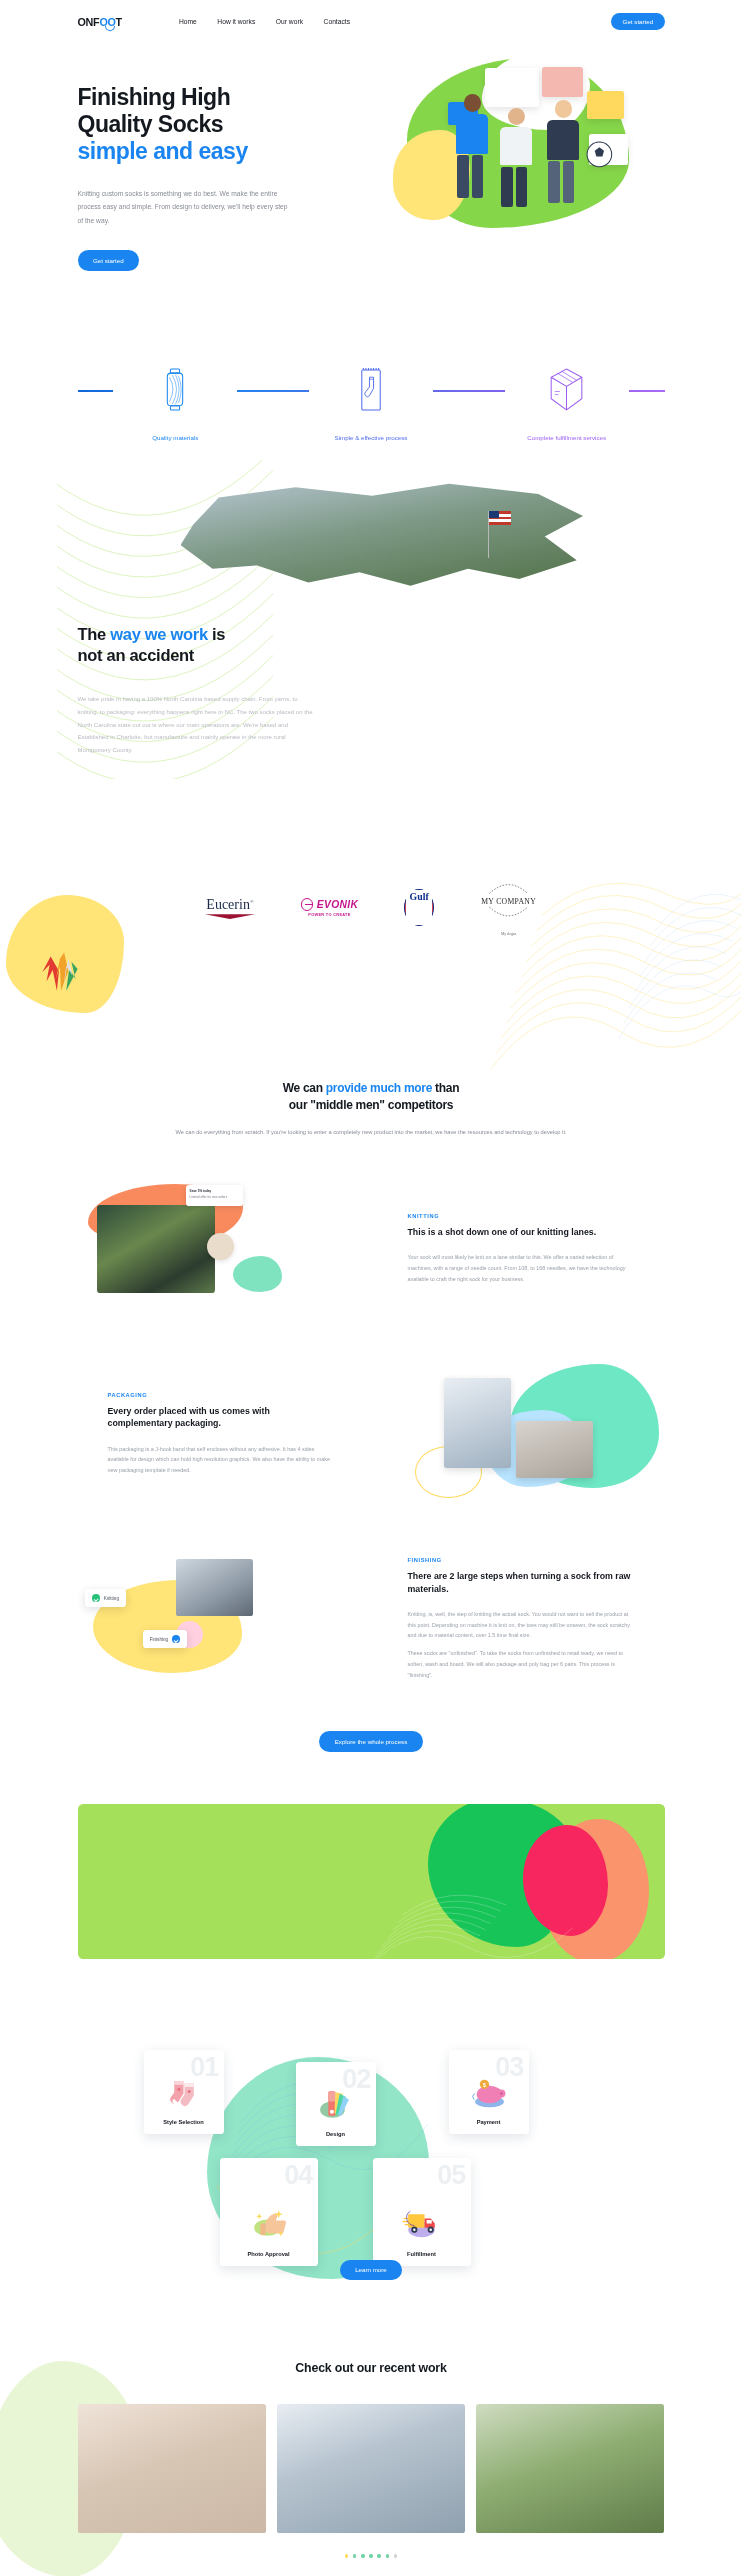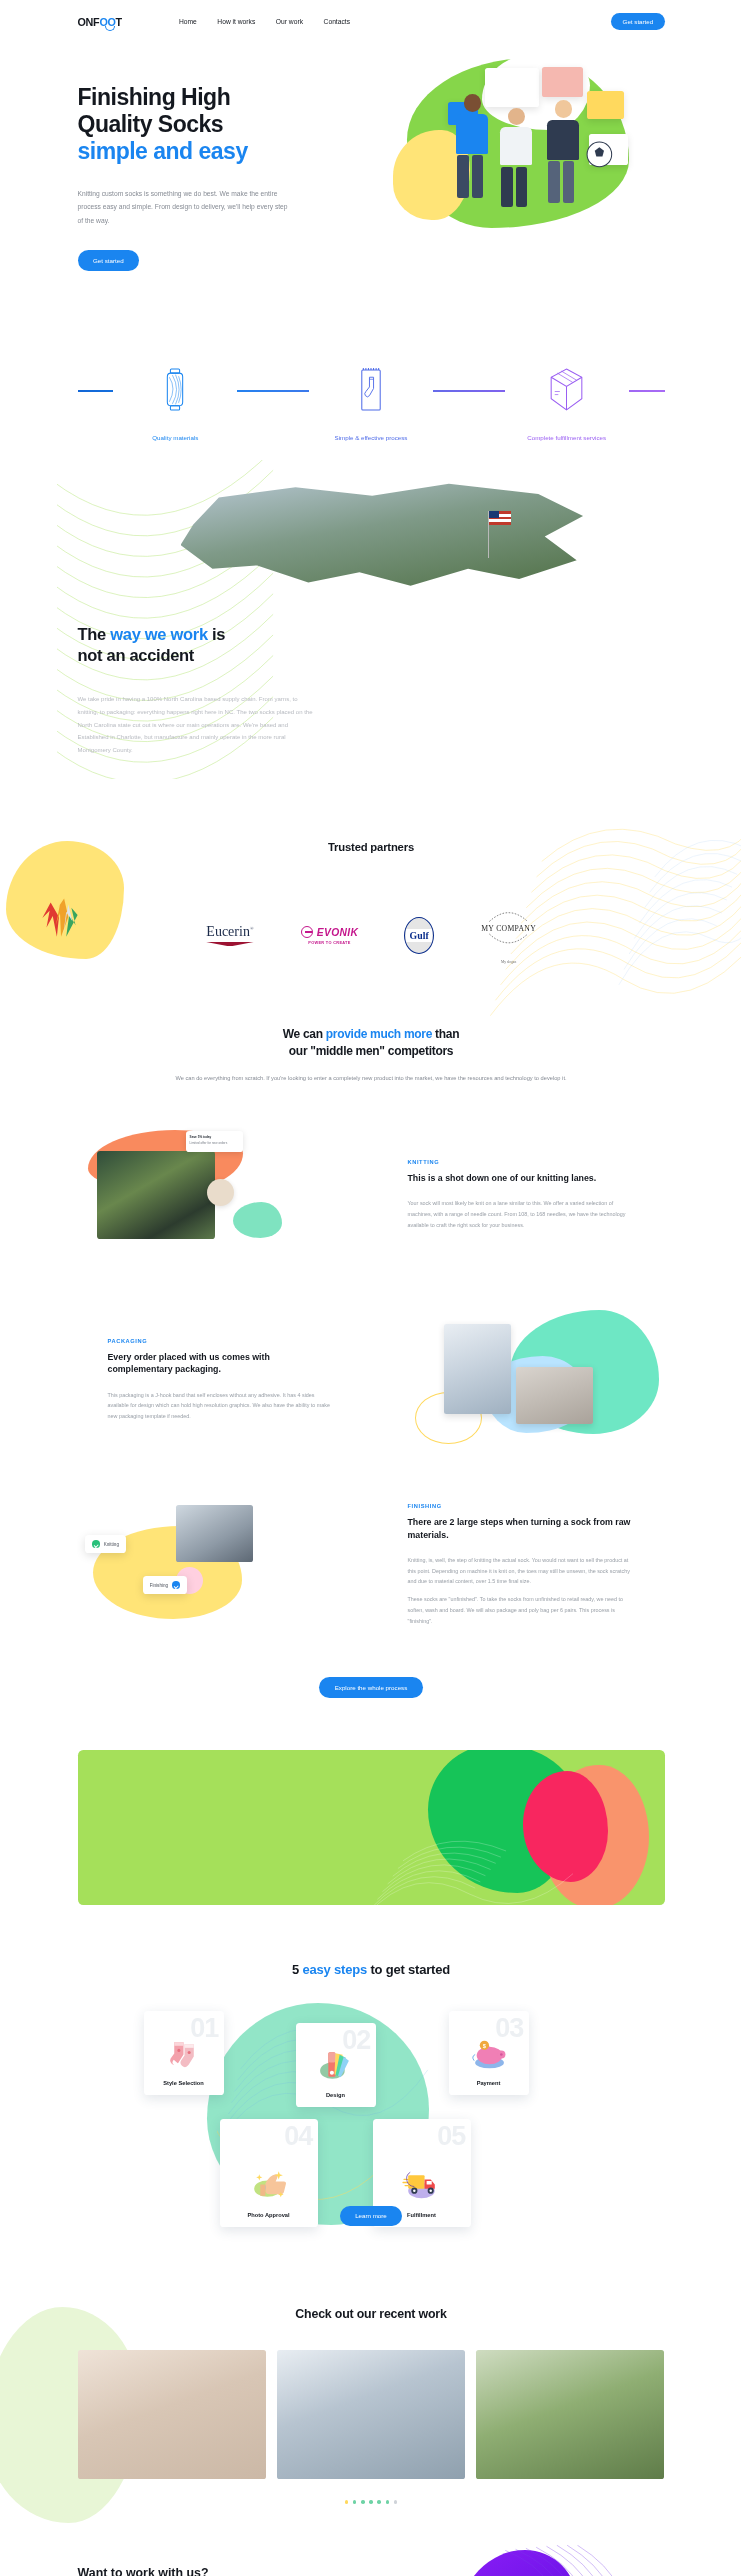--- a/index.html
+++ b/index.html
@@ -100,21 +100,21 @@
   .logo-row { display: flex; align-items: center; justify-content: center; gap: 46px; margin-top: 54px; }
   .brand { text-align: center; }
   .b-eucerin { font-family: "Liberation Serif", serif; font-size: 14px; color: #1c2b4a; font-weight: 400; position: relative; }
   .b-eucerin sup { font-size: 4.6px; }
   .b-eucerin-bar { width: 50px; height: 4.6px; background: #9c1232; margin-top: 1.5px; clip-path: polygon(0 0,100% 0,50% 100%); }
   .b-evonik { display: flex; align-items: center; gap: 3.6px; }
   .b-evonik .ring { width: 12.4px; height: 12.4px; border: 1.5px solid #c4168c; border-radius: 50%; position: relative; }
   .b-evonik .ring::after { content:""; position:absolute; left:3.1px; top:4.6px; width:7.2px; height:1.5px; background:#c4168c; }
   .b-evonik .nm { font-size: 10.3px; font-weight: 800; color: #c4168c; letter-spacing: 0.3px; font-style: italic; }
   .b-evonik-tag { font-size: 3.9px; color: #c4168c; font-weight: 700; margin-top: 1.5px; letter-spacing: 0.3px; }
-  .b-gulf { width: 30px; height: 37px; background: #e5e5e5; border-radius: 50%; display:flex; align-items:center; justify-content:center; border: 1px solid #0a2d8c; }
+  .b-gulf { width: 30px; height: 37px; background: #ef4444; border-radius: 50%; display:flex; justify-content:center; border: 1px solid #0a2d8c; }
   .b-gulf span { background:#fff; color:#0a2d8c; font-family:"Liberation Serif",serif; font-weight:700; font-size:9.8px; padding: 1px 3.6px; border-radius:1px; }
   .b-mycompany { text-align:center; color:#2a2a2a; }
   .b-mycompany .nm { font-family:"Liberation Serif",serif; font-size: 7.7px; letter-spacing:0.3px; }
   .b-mycompany .sl { font-family:"Liberation Serif",serif; font-size: 3.6px; color:#6a6a6a; margin-top: 9.3px; }
   .partners-wave { position: absolute; right: -93px; top: -15.5px; width: 268px; height: 216px; opacity: .9; }
 
   
   .provide { text-align: center; padding-top: 41px; }
   h2.provide-title { font-size: 12px; line-height: 1.4; font-weight: 700; letter-spacing: -0.3px; }
   .provide-sub { margin-top: 13.4px; font-size: 5.7px; line-height: 1.95; color: #868b94; }
@@ -386,21 +386,20 @@
           <path d="M260 310 Q340 175 440 225"></path>
         <path d="M270 280 Q350 150 450 200"></path>
           <path d="M280 250 Q360 125 460 175"></path>
         <path d="M290 220 Q370 100 470 150"></path>
           <path d="M300 190 Q380 75 480 125"></path>
         <path d="M310 160 Q390 50 490 100"></path>
           <path d="M320 130 Q400 25 500 75"></path>
       </g>
     </svg>
 
-    <div class="partners-title">Trusted partners</div>
 
     <div class="logo-row">
       <div class="brand">
         <div class="b-eucerin"><span>Eucerin</span><sup>®</sup></div>
         <div class="b-eucerin-bar"></div>
       </div>
 
       <div class="brand">
         <div class="b-evonik">
           <div class="ring"></div>
@@ -519,23 +518,20 @@
           <path d="M50 115 Q140 40 250 90"></path>
         <path d="M60 100 Q150 30 260 78"></path>
           <path d="M70 85 Q160 20 270 66"></path>
       </g>
     </svg>
   </section>
 </div>
 
 <div class="wrap">
   <section class="steps">
-    <h2 class="steps-title">
-      <span>5 </span><span class="blue">easy steps</span><span> to get started</span>
-    </h2>
 
     <div class="steps-bg"></div>
     <svg style="position:absolute;left:139px;top:103px;width:216px;height:206px;z-index:2;" viewBox="0 0 420 400">
       <g fill="none" stroke="#6fb6e8" stroke-width=".7" opacity=".6">
         <path d="M10 250 Q100 120 220 190 Q320 250 410 120"></path>
           <path d="M16 228 Q106 100 226 168"></path>
         <path d="M22 206 Q112 80 232 146"></path>
           <path d="M28 184 Q118 60 238 124"></path>
         <path d="M34 162 Q124 40 244 102"></path>
           <path d="M40 140 Q130 20 250 80"></path>

